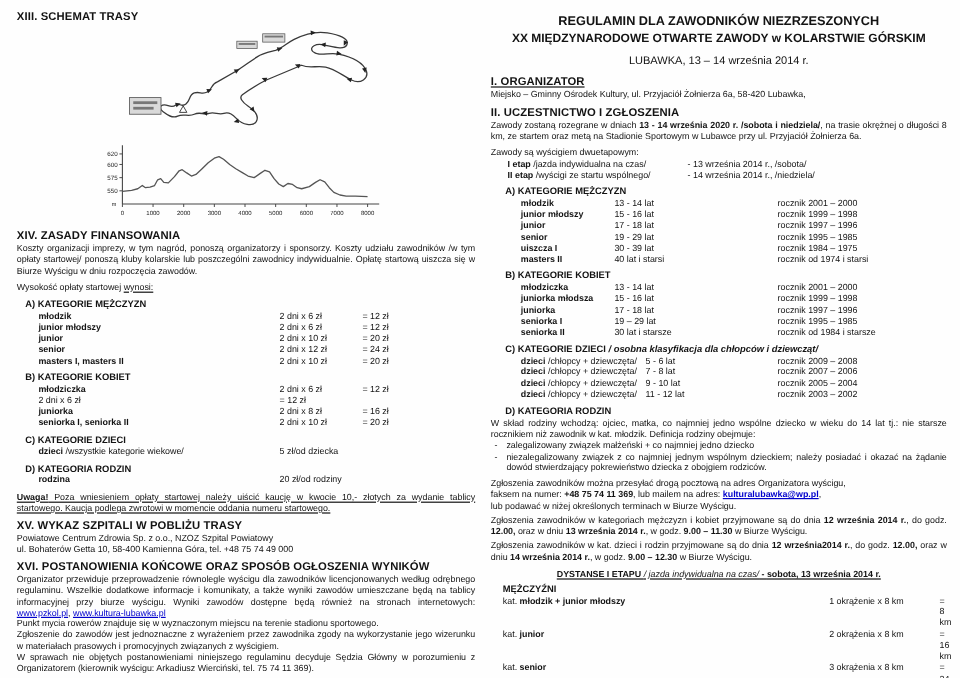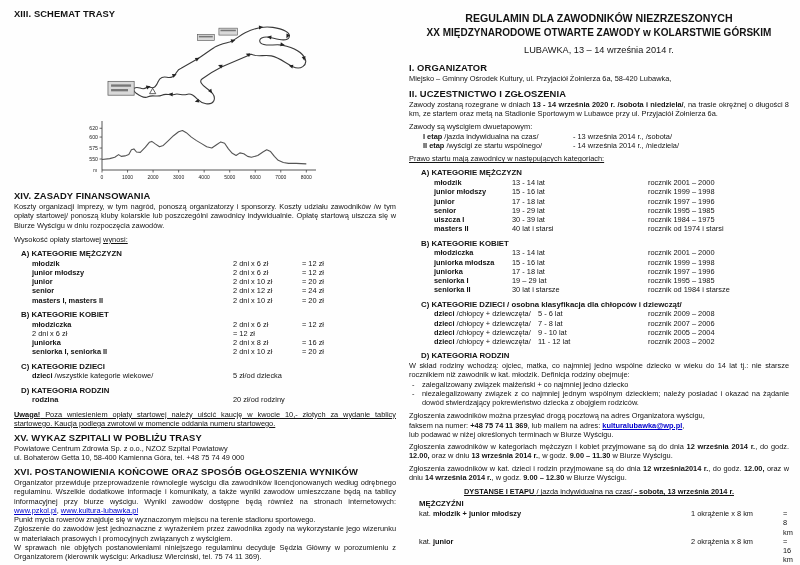--- a/index.html
+++ b/index.html
@@ -11,23 +11,23 @@
   }
   .col { position:absolute; top:8px; }
   .col-left  { left:14px;  width:382px; }
   .col-right { left:409px; width:380px; }
 
   .h-sec  { font-size:9.4px; font-weight:bold; letter-spacing:.1px; }
   .h-sub  { font-size:7.8px; font-weight:bold; }
   .para   { text-align:justify; }
   .u      { text-decoration:underline; }
   .b      { font-weight:bold; }
-  .i      { }
+  .i      { font-style:italic; }
   .link   { color:#0000cc; text-decoration:underline; }
-  .mt2{margin-top:2px;} .mt3{margin-top:3px;} .mt4{margin-top:4px;} .mt5{margin-top:5px;} .mt6{margin-top:6px;}
+  .mt2{margin-top:2px;} .mt3{margin-top:3px;} .mt4{margin-top:4px;} .mt5{margin-top:5px;} .mt6{margin-top:6px;text-decoration:underline;}
 
   
   .fee-head { margin-left:7px; margin-top:5px; }
   .fee-row  { margin-left:18px; display:grid; grid-template-columns:201px 69px 1fr; }
   .fee-row .lbl { font-weight:bold; }
 
   
   .cat-head { margin-left:12px; margin-top:5px; }
   .cat-row  { margin-left:25px; display:grid; grid-template-columns:78px 136px 1fr; }
   .cat-row.wide { grid-template-columns:104px 110px 1fr; }
@@ -250,21 +250,20 @@
         <div class="stage-row">
           <span><b>I  etap</b><span> /jazda indywidualna na czas/</span></span>
           <span>- 13 września 2014 r., /sobota/</span>
         </div>
 
         <div class="stage-row">
           <span><b>II etap</b><span> /wyścigi ze startu wspólnego/</span></span>
           <span>- 14 września 2014 r., /niedziela/</span>
         </div>
       </div>
-    <div class="u mt4">Prawo startu mają zawodnicy w następujących kategoriach:</div>
 
     <div class="h-sub cat-head">A) KATEGORIE MĘŻCZYZN</div>
     <div>
 
         <div class="cat-row">
           <span class="lbl">młodzik</span>
           <span>13 - 14 lat</span>
           <span>rocznik  2001 – 2000</span>
         </div>
 

